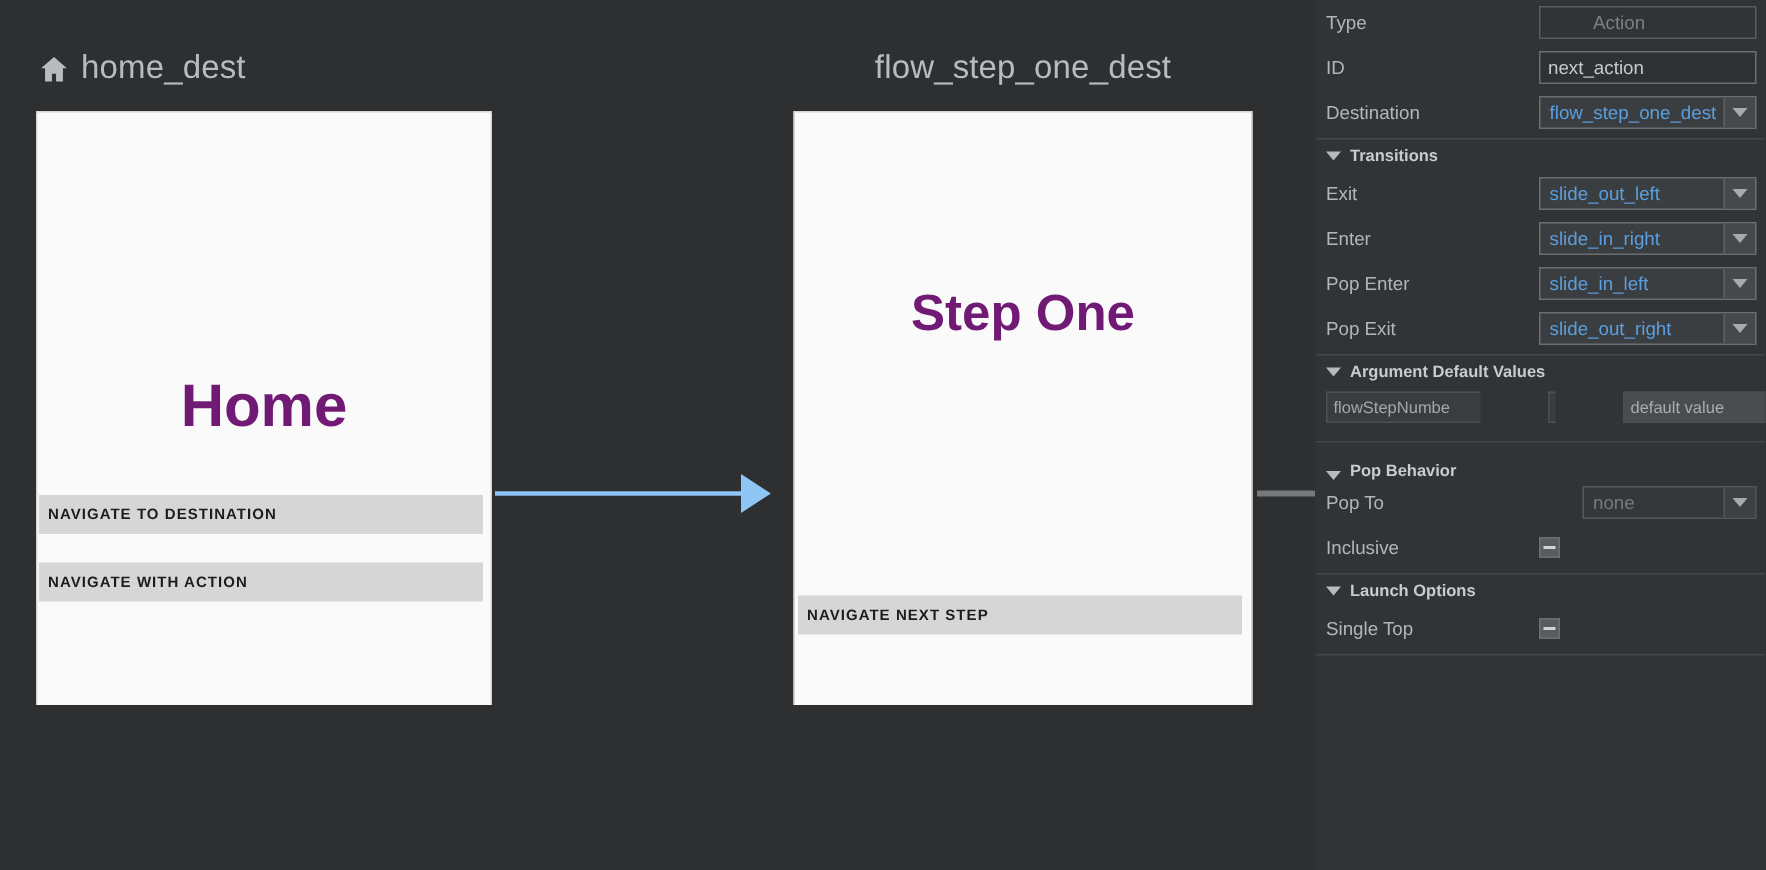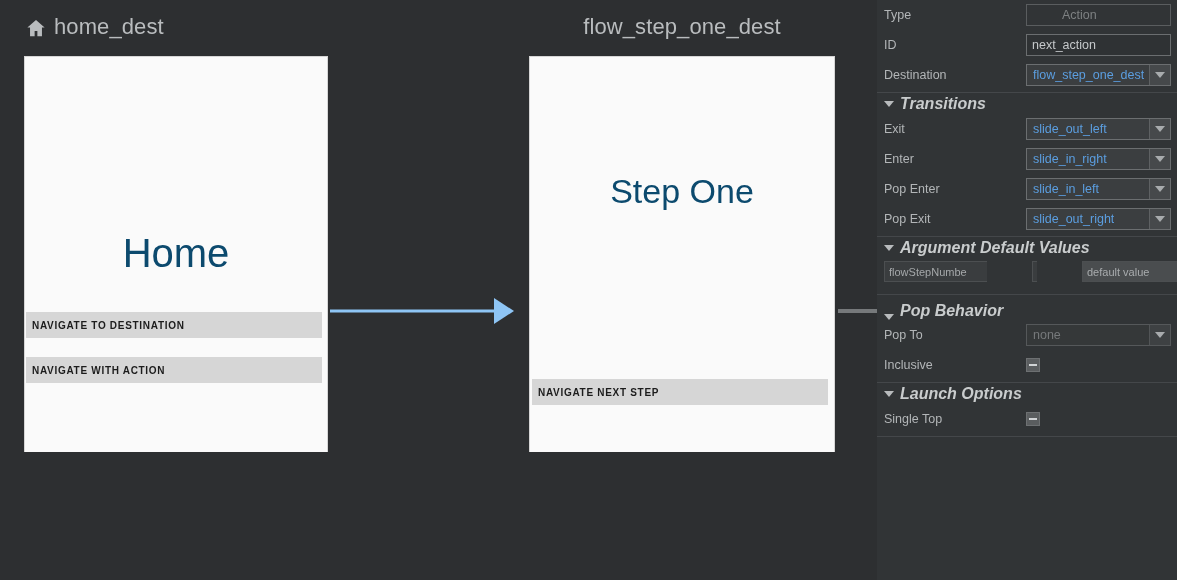--- a/index.html
+++ b/index.html
@@ -16,21 +16,21 @@
   }
   .app {
     position: relative;
     width: 1177px;
     height: 580px;
   }
 
   
   .canvas {
     position: absolute;
-    left: 0; top: 0;
+    left: 0; top: 18px;
     width: 877px;
     height: 452px;
     background: #2d2f31;
     overflow: hidden;
   }
 
   .dest-title {
     position: absolute;
     display: flex;
     align-items: center;
@@ -60,22 +60,22 @@
   }
   .preview-body {
     position: relative;
     width: 100%;
     height: 100%;
     display: flex;
     flex-direction: column;
     align-items: center;
   }
   .preview-heading {
-    color: #0c4a6e;
-    font-weight: normal;
+    color: #701a75;
+    font-weight: bold;
     text-align: center;
     width: 100%;
   }
   .mat-button {
     background: #d6d6d6;
     border: none;
     color: #1c1c1c;
     font-size: 10px;
     font-weight: bold;
     letter-spacing: 0.7px;
@@ -191,20 +191,21 @@
   .combo .combo-text {
     padding-left: 6px;
     font-size: 12.5px;
     color: #5b9ee0;
     white-space: nowrap;
     overflow: hidden;
   }
   .combo.disabled {
     background: #353839;
     border-color: #55585a;
+    margin-left: 29px;
   }
   .combo.disabled .combo-text {
     color: #76797b;
   }
   .combo-arrow {
     position: absolute;
     right: 0; top: 0;
     width: 21px;
     height: 100%;
     background: #46494b;
@@ -237,24 +238,23 @@
   }
   .section-header .caret {
     width: 0; height: 0;
     border-left: 5px solid transparent;
     border-right: 5px solid transparent;
     border-top: 6px solid #b8bbbd;
     margin-right: 6px;
   }
   .section-header .section-title {
     color: #c9cccd;
-    font-size: 16px;
+    font-size: 11px;
     font-weight: bold;
     white-space: nowrap;
-    font-style: italic;
   }
   .panel-divider {
     height: 1px;
     background: #44474a;
     margin-top: 2px;
   }
 
   
   .arg-table {
     display: flex;

